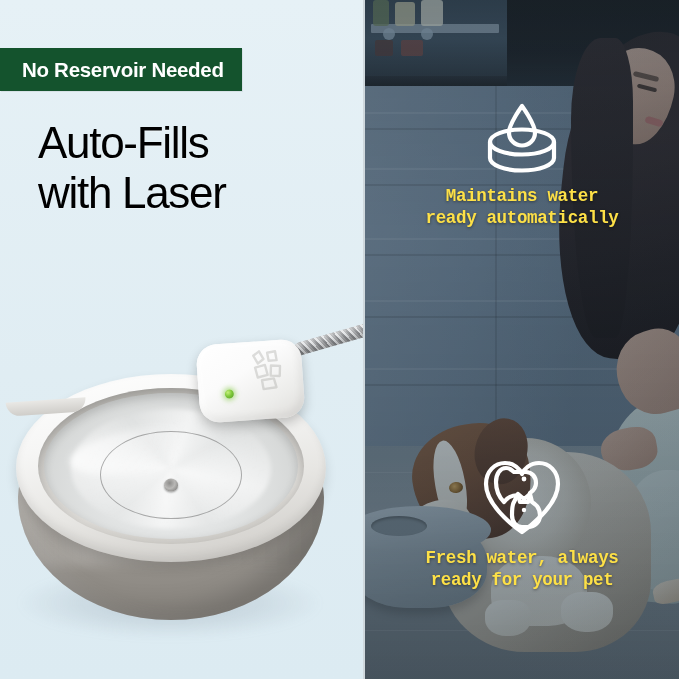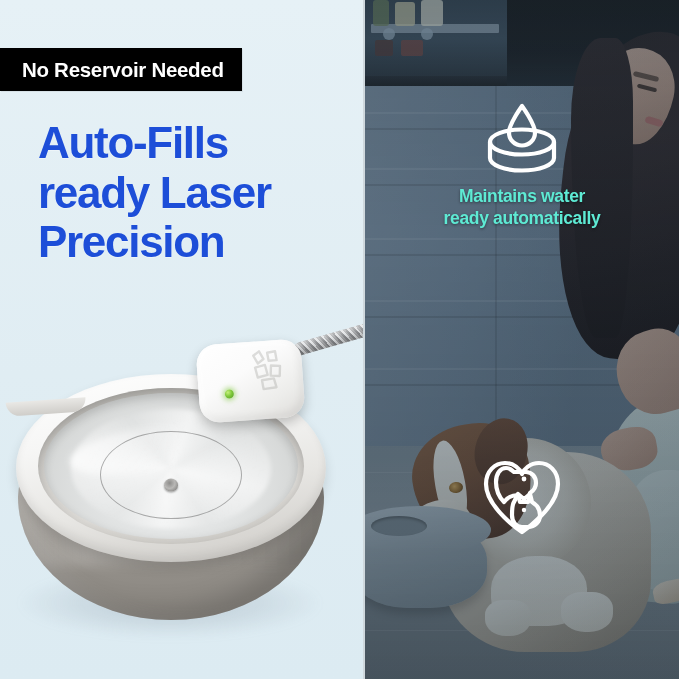--- a/index.html
+++ b/index.html
@@ -19,34 +19,34 @@
   .left-panel::after{ 
     content:"";position:absolute;inset:0;
     background:linear-gradient(180deg,#e6f1f6 0%,#e0edf3 55%,#dcebf2 100%);
     z-index:0;
   }
   .left-inner{position:relative;z-index:2;width:100%;height:100%;}
 
   .badge{
     position:absolute;left:0;top:48px;height:43px;
     padding:0 18px 0 22px;
-    background:#000000;
+    background:#14532d;
     display:flex;align-items:center;
     box-shadow:1px 1px 0 rgba(0,0,0,.06);
   }
   .badge-text{
     color:#ffffff;font-size:20.5px;font-weight:bold;
     letter-spacing:-0.3px;white-space:nowrap;
     font-family:"Liberation Sans", sans-serif;
   }
 
   .headline{
     position:absolute;left:38px;top:118px;width:320px;
-    color:#1d4ed8;
-    font-size:44px;line-height:1.13;font-weight:bold;
+    color:#000000;
+    font-size:44px;line-height:1.13;font-weight:normal;
     letter-spacing:-1.3px;
     font-family:"Liberation Sans", sans-serif;
     text-shadow:0 1px 0 rgba(255,255,255,.35);
   }
   .headline .ln{display:block;white-space:nowrap;}
 
   
   .product{
     position:absolute;left:-8px;top:330px;width:380px;height:355px;
   }
@@ -336,23 +336,23 @@
   .tint2{
     position:absolute;inset:0;
     background:linear-gradient(180deg, rgba(118,150,178,.18) 0%, rgba(96,128,156,.14) 100%);
   }
 
   
   .features{position:absolute;inset:0;z-index:5;}
   .feature{position:absolute;left:0;width:314px;text-align:center;}
   .feat-icon{display:block;margin:0 auto;}
   .feat-text{
-    color:#5eead4;font-weight:bold;font-size:17.5px;line-height:1.28;
+    color:#fde047;font-weight:bold;font-size:17.5px;line-height:1.28;
     letter-spacing:-0.35px;
-    font-family:Liberation Sans, sans-serif;
+    font-family:Liberation Mono, monospace;
     text-shadow:0 1px 3px rgba(0,0,0,.45);
     margin-top:9px;
   }
   .feat-text .ln{display:block;white-space:nowrap;}
   .f1{top:96px;}
   .f2{top:266px;}
   .f3{top:452px;}
 </style>
 </head>
 <body>
@@ -361,22 +361,21 @@
 
   <div class="left-panel">
     <div class="left-inner">
 
       <div class="badge">
         <span class="badge-text">No Reservoir Needed</span>
       </div>
 
       <div class="headline">
         <span class="ln">Auto-Fills</span>
-        <span class="ln">ready Laser</span>
-        <span class="ln">Precision</span>
+        <span class="ln">with Laser</span>
       </div>
 
       <div class="product">
         <div class="floor-shadow"></div>
 
         <div class="bowl-base"></div>
         <div class="bowl-base-clip">
           <div class="bowl-base-hl"></div>
         </div>
 
@@ -534,18 +533,22 @@
                      L56 42
                      L58 50
                      C63 53 66 58 66 63
                      C66 70 61 75 54 75
                      L48 75
                      C42 75 38 70 38 63
                      C38 57 38 53 40 50 Z"></path>
             <circle cx="50" cy="58" r="2.2" fill="#ffffff" stroke="none"></circle>
           </g>
         </svg>
+        <div class="feat-text">
+          <span class="ln">Fresh water, always</span>
+          <span class="ln">ready for your pet</span>
+        </div>
       </div>
 
     </div>
   </div>
 
 </div>
 
 </body></html>

